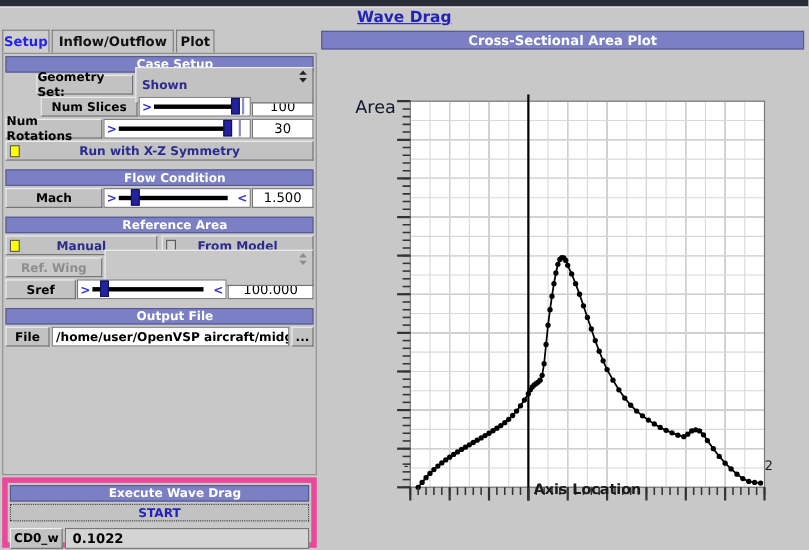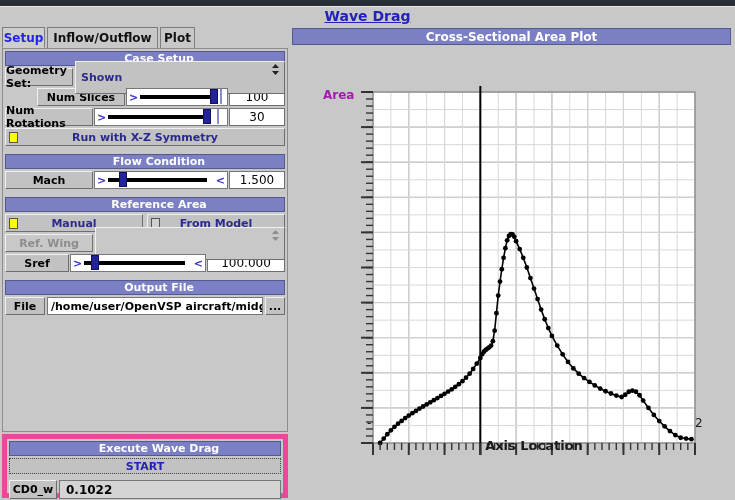--- a/index.html
+++ b/index.html
@@ -177,21 +177,21 @@
   }
   .plothdr {
     margin: 2px 2px 0 2px; height: 17px; background: #7b7fc4;
     color: #fff; font-weight: bold; font-size: 12px;
     display: flex; align-items: center; justify-content: center;
     border: 1px solid #55578f;
   }
   .plotbody { position: absolute; left: 0; top: 22px; width: 443px; height: 450px; }
   .ylabel {
     position: absolute; left: 33px; top: 40px;
-    font-size: 12px; font-weight: bold; color: #a21caf;
+    font-size: 16px; font-weight: normal; color: #0f172a;
   }
   .xlabel {
     position: absolute; left: 0; top: 448px; width: 443px; text-align: center;
     font-size: 13px; font-weight: bold; color: #1a1a1a;
   }
   .yticks { position: absolute; left: 0; top: 0; width: 78px; height: 450px; }
   .xtick {
     position: absolute; top: 0; font-size: 12px; color: #1a1a1a;
     transform: translateX(-50%); white-space: nowrap;
   }
@@ -217,21 +217,21 @@
     <div class="tab" style="left:160px; width:35px;">
       <span>Plot</span>
     </div>
   </div>
 
   <div class="leftpanel">
 
     <div class="grouphdr">Case Setup</div>
 
     <div class="row">
-      <div class="btnlabel" style="width:68px;">Geometry Set:</div>
+      <div class="btnlabel" style="width:88px;margin-left:28px;">Geometry Set:</div>
       <div class="choice">
         <span>Shown</span>
         <span class="updown">
           <svg width="11" height="13" viewBox="0 0 11 13">
               <polygon points="5.5,1 9,5 2,5" fill="#222"></polygon>
               <polygon points="5.5,12 9,8 2,8" fill="#222"></polygon>
             </svg>
         </span>
       </div>
     </div>

